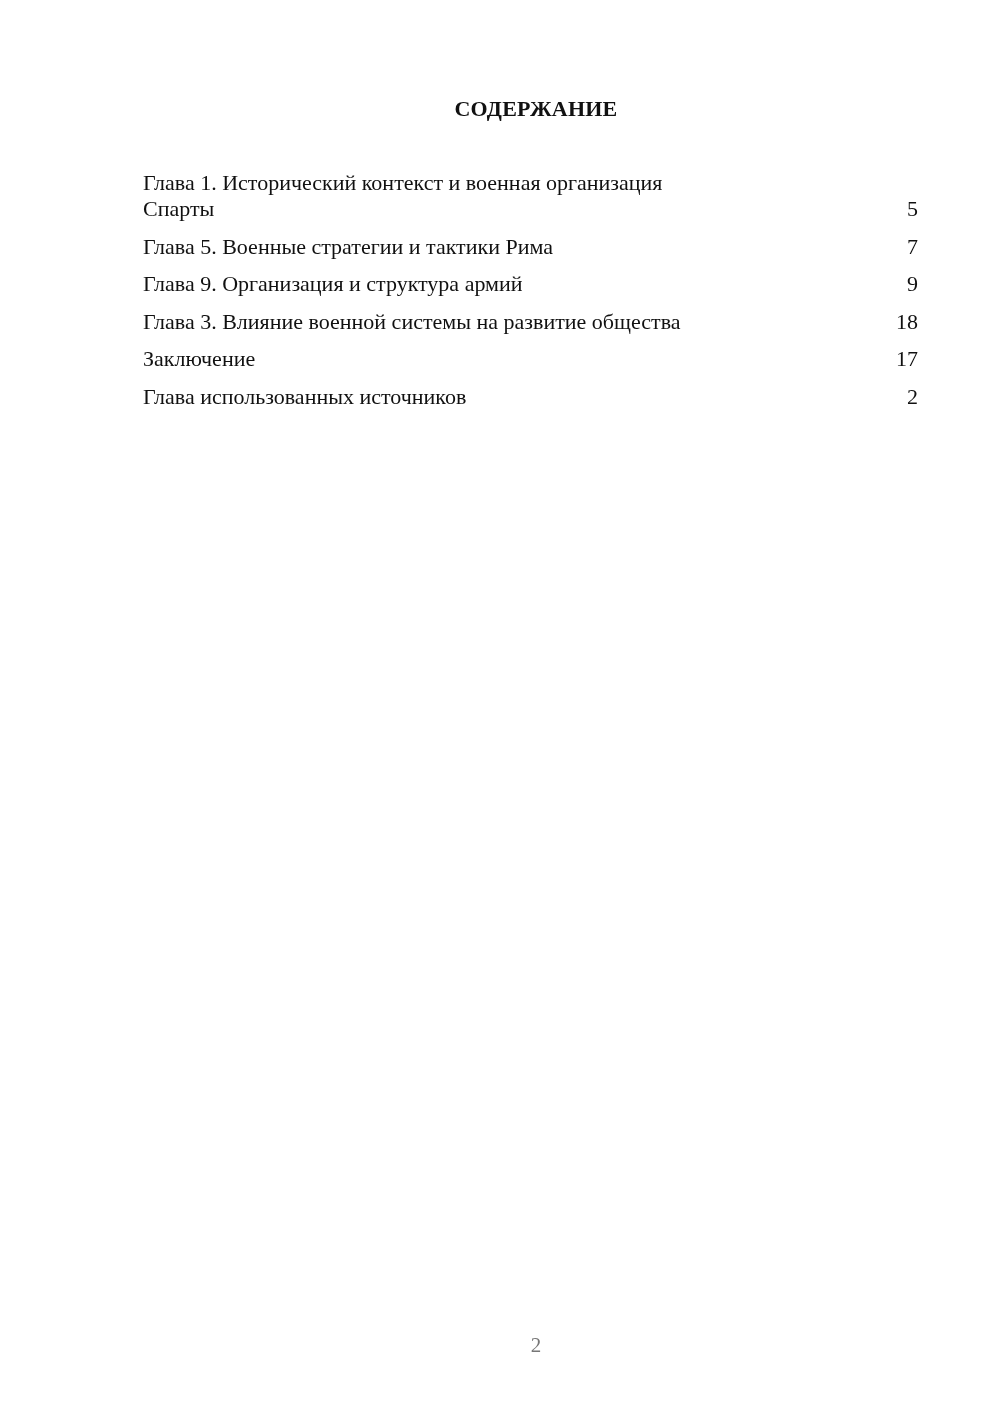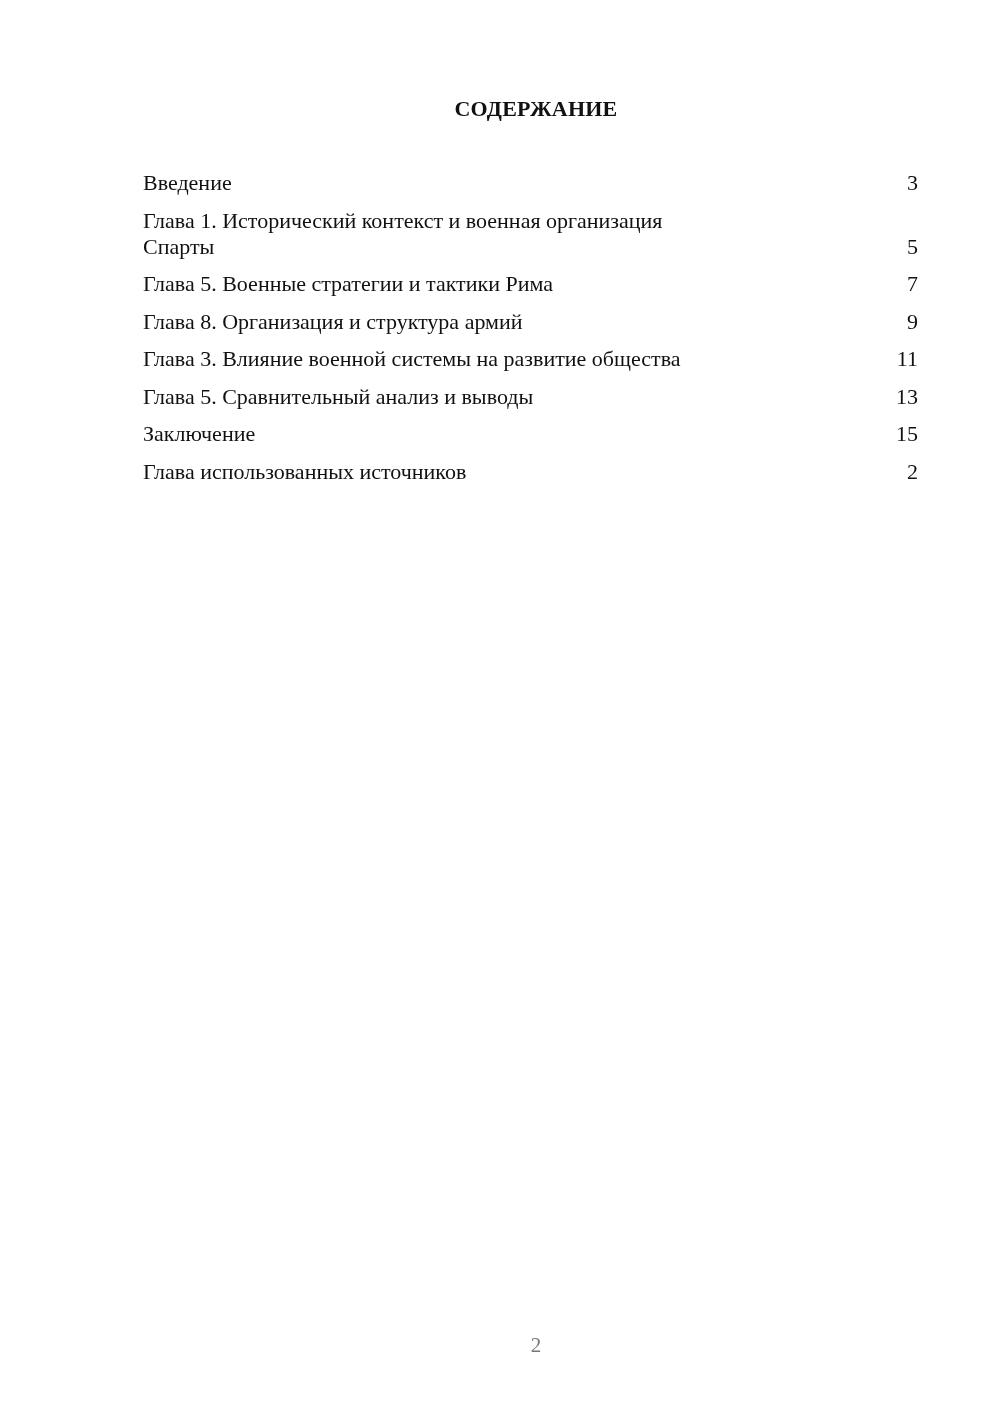--- a/index.html
+++ b/index.html
@@ -14,46 +14,38 @@
     .pagenum { position: absolute; top: 1333px; left: 0; width: 1072px; text-align: center;
                font-size: 21px; color: #777; }
   </style>
 </head>
 <body>
 
 <div class="title">СОДЕРЖАНИЕ</div>
 
 <div class="toc">
   <div class="row">
-    <span class="label">Введение</span>
-    <span class="page">3</span>
-  </div>
-  <div class="row">
     <span class="label"><span>Глава 1. Исторический контекст и военная организация</span><br><span>Спарты</span></span>
     <span class="page">5</span>
   </div>
   <div class="row">
     <span class="label">Глава 5. Военные стратегии и тактики Рима</span>
     <span class="page">7</span>
   </div>
   <div class="row">
-    <span class="label">Глава 8. Организация и структура армий</span>
+    <span class="label">Глава 9. Организация и структура армий</span>
     <span class="page">9</span>
   </div>
   <div class="row">
     <span class="label">Глава 3. Влияние военной системы на развитие общества</span>
-    <span class="page">11</span>
-  </div>
-  <div class="row">
-    <span class="label">Глава 5. Сравнительный анализ и выводы</span>
-    <span class="page">13</span>
+    <span class="page">18</span>
   </div>
   <div class="row">
     <span class="label">Заключение</span>
-    <span class="page">15</span>
+    <span class="page">17</span>
   </div>
   <div class="row">
     <span class="label">Глава использованных источников</span>
     <span class="page">2</span>
   </div>
 </div>
 
 <div class="pagenum">2</div>
 
 </body></html>

